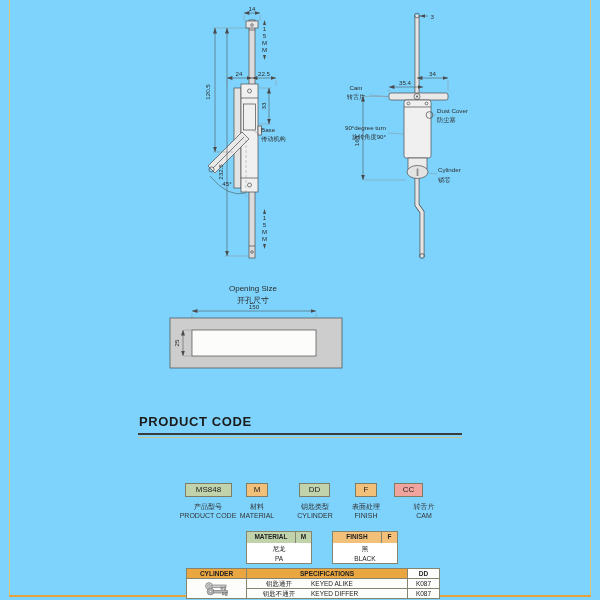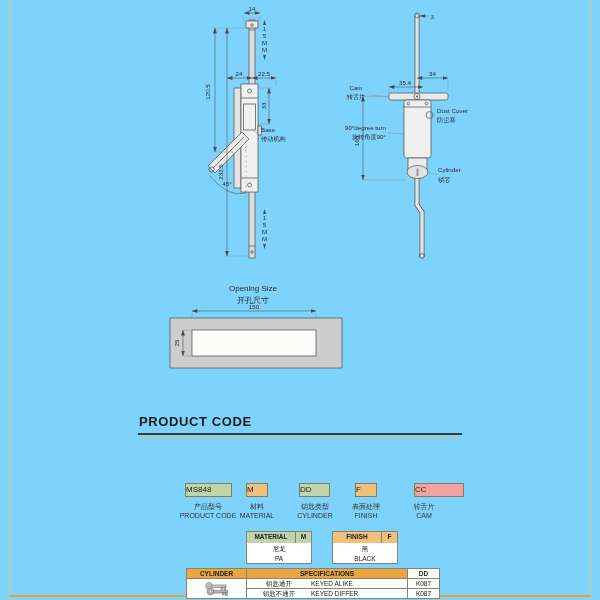--- a/index.html
+++ b/index.html
@@ -17,21 +17,21 @@
   .pl{stroke:#4a4a4a;stroke-width:.7;fill:none}
   .pf{stroke:#4a4a4a;stroke-width:.7}
   .dl{stroke:#4a4a4a;stroke-width:.55;fill:none}
   .xl{stroke:#8a8a8a;stroke-width:.45;fill:none}
   .dash{stroke-dasharray:3 2}
 
   .pc-head{position:absolute;left:139px;top:414px;font-size:13px;font-weight:bold;letter-spacing:.6px;color:#1b1b1b}
   .rule1{position:absolute;left:138px;top:433px;width:324px;height:2px;background:#3c3c3c}
   .rule2{position:absolute;left:138px;top:437px;width:324px;height:1px;background:#c9c390}
 
-  .code-box{position:absolute;top:483px;height:14px;border:1px solid #7d7d6a;font-size:8px;line-height:12px;text-align:left;color:#222}
+  .code-box{position:absolute;top:483px;height:14px;border:1px solid #7d7d6a;font-size:8px;line-height:12px;text-align:center;color:#222}
   .g{background:#c0d3ab}.o{background:#f3c07a}.p{background:#f1a49e}
   .seg-label{position:absolute;top:502px;width:96px;text-align:center;font-size:7px;line-height:9px;color:#333}
 
   .mini-table{position:absolute;top:531px;width:66px;border:1px solid #85856f;background:#fff;font-size:6.5px;color:#222}
   .mt-head{display:flex;height:11px;line-height:10px;text-align:center;font-weight:bold}
   .mt-name{flex:1;border-right:1px solid #85856f}
   .mt-code{width:15px}
   .mt-body{height:20px;text-align:center;line-height:9.5px;padding-top:1px;background:#fff}
 
   .ct{position:absolute;left:186px;top:568px;width:254px;display:grid;grid-template-columns:60px 1fr 32px;grid-auto-rows:10px;border-left:1px solid #85856f;border-top:1px solid #85856f;font-size:6.5px;color:#222;background:#fff}
@@ -243,21 +243,21 @@
   </svg>
 
   <div class="pc-head">PRODUCT CODE</div>
   <div class="rule1"></div>
   <div class="rule2"></div>
 
   <div class="code-box g" style="left:185px;width:47px">MS848</div>
   <div class="code-box o" style="left:246px;width:22px">M</div>
   <div class="code-box g" style="left:299px;width:31px">DD</div>
   <div class="code-box o" style="left:355px;width:22px">F</div>
-  <div class="code-box p" style="left:414px;width:50px">CC</div>
+  <div class="code-box p" style="left:394px;width:29px">CC</div>
 
   <div class="seg-label" style="left:160px">
     <div>产品型号</div>
     <div>PRODUCT CODE</div>
   </div>
   <div class="seg-label" style="left:209px">
     <div>材料</div>
     <div>MATERIAL</div>
   </div>
   <div class="seg-label" style="left:267px">

